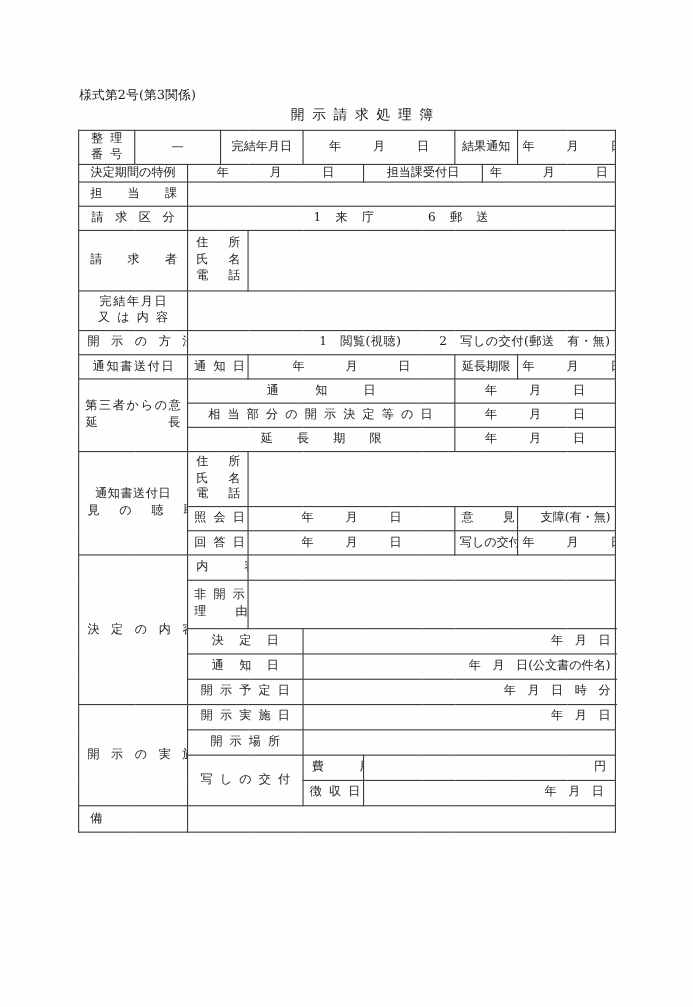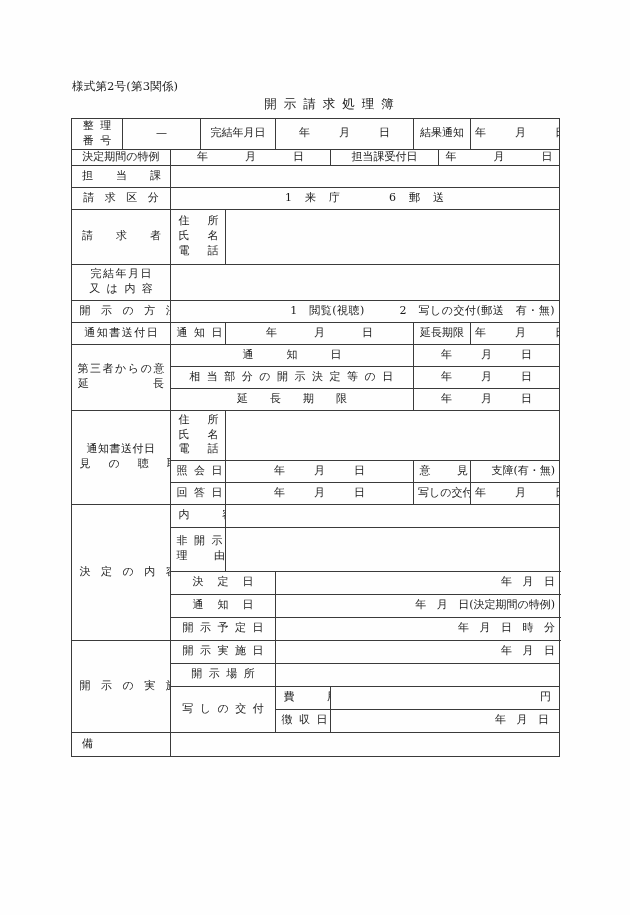--- a/index.html
+++ b/index.html
@@ -296,21 +296,21 @@
         <span>日</span>
       </td>
     </tr>
     <tr style="height:23px">
       <td class="ctr sp3" colspan="3">通　知　日</td>
       <td class="lft" colspan="9" style="padding-left:55px">
         <span>年</span>
         <span class="gap-m">&nbsp;</span>
         <span>月</span>
         <span class="gap-m">&nbsp;</span>
-        <span>日</span><span>(決定期間の特例)</span>
+        <span>日</span><span>(公文書の件名)</span>
       </td>
     </tr>
     <tr style="height:23px">
       <td class="ctr sp3" colspan="3">開 示 予 定 日</td>
       <td class="lft" colspan="9" style="padding-left:55px">
         <span>年</span>
         <span class="gap-m">&nbsp;</span>
         <span>月</span>
         <span class="gap-m">&nbsp;</span>
         <span>日</span>

